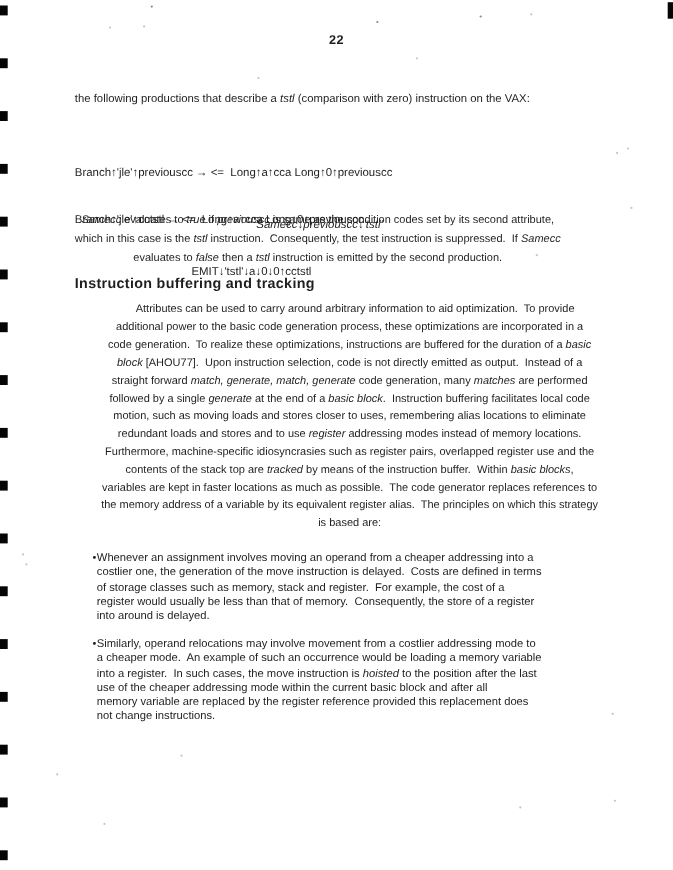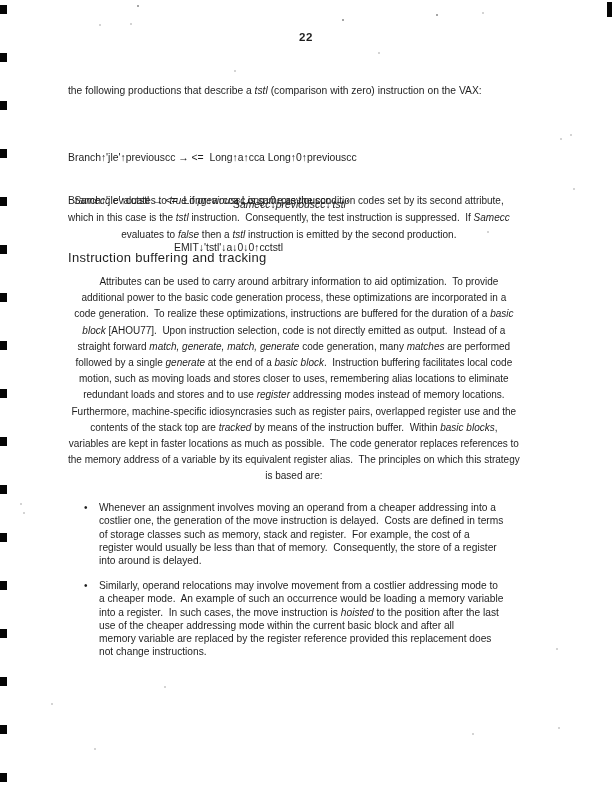--- a/index.html
+++ b/index.html
@@ -30,33 +30,33 @@
   }
   #prod1{top:119px;}
   #prod2{top:162px;}
   #prod1 .cont{margin-left:165px;}
   #prod2 .cont{margin-left:106px;}
   
   .para{left:68px;font-size:10px;text-align:center;}
   .para .tl{height:16.9px;white-space:pre;}
   #para-samecc{top:195px;}
   #para-buffering{top:276px;}
-  #para-buffering .tl{height:16.2px;}
+  #para-buffering .tl{height:16.2px;margin-left:24px;}
   #para-buffering .tl:first-child{padding-left:10px;}
   
   #heading{
     top:250px;left:68px;
-    font-size:13px;font-weight:normal;letter-spacing:.3px;
+    font-size:13px;font-weight:bold;letter-spacing:.3px;
   }
   
   .bullet{left:84px;font-size:10.2px;}
   #bullet1{top:502px;}
   #bullet2{top:580px;}
   .bullet .dot{position:absolute;left:0;top:0;font-size:10px;}
-  .bullet .bt{margin-left:15px;}
+  .bullet .bt{margin-left:4px;}
   .bullet .tl{height:13.3px;white-space:pre;}
   
   .sprocket{position:absolute;left:0;width:7px;height:9px;background:#050505;}
   .cornerbar{position:absolute;background:#050505;}
   .speck{position:absolute;width:2px;height:2px;border-radius:50%;background:rgba(40,40,40,.55);}
   .speck.faint{background:rgba(90,90,90,.35);}
   i{font-style:italic;}
   b{font-weight:bold;letter-spacing:.4px;}
 </style>
 </head>

